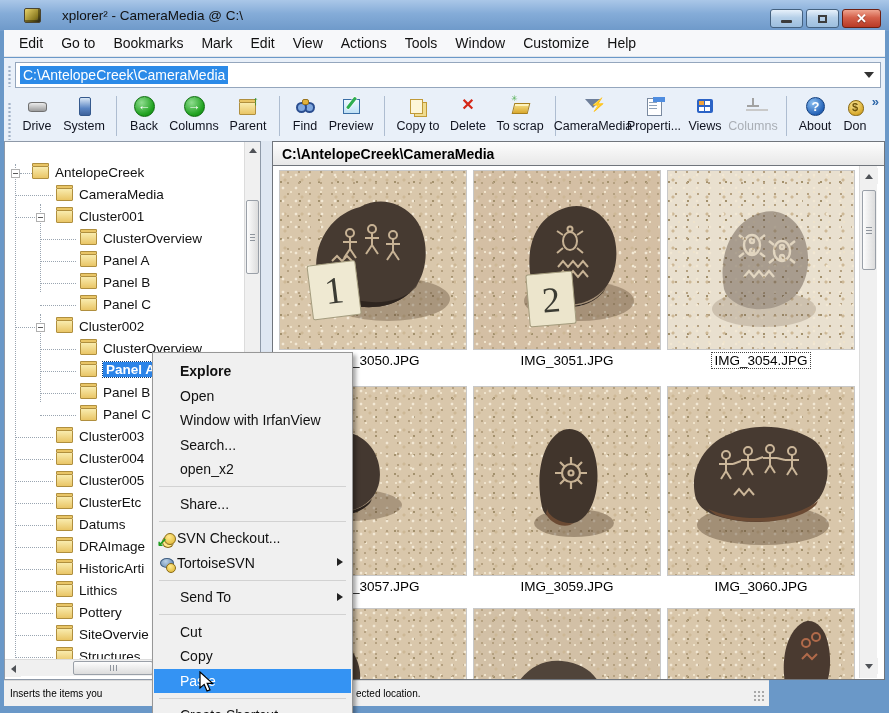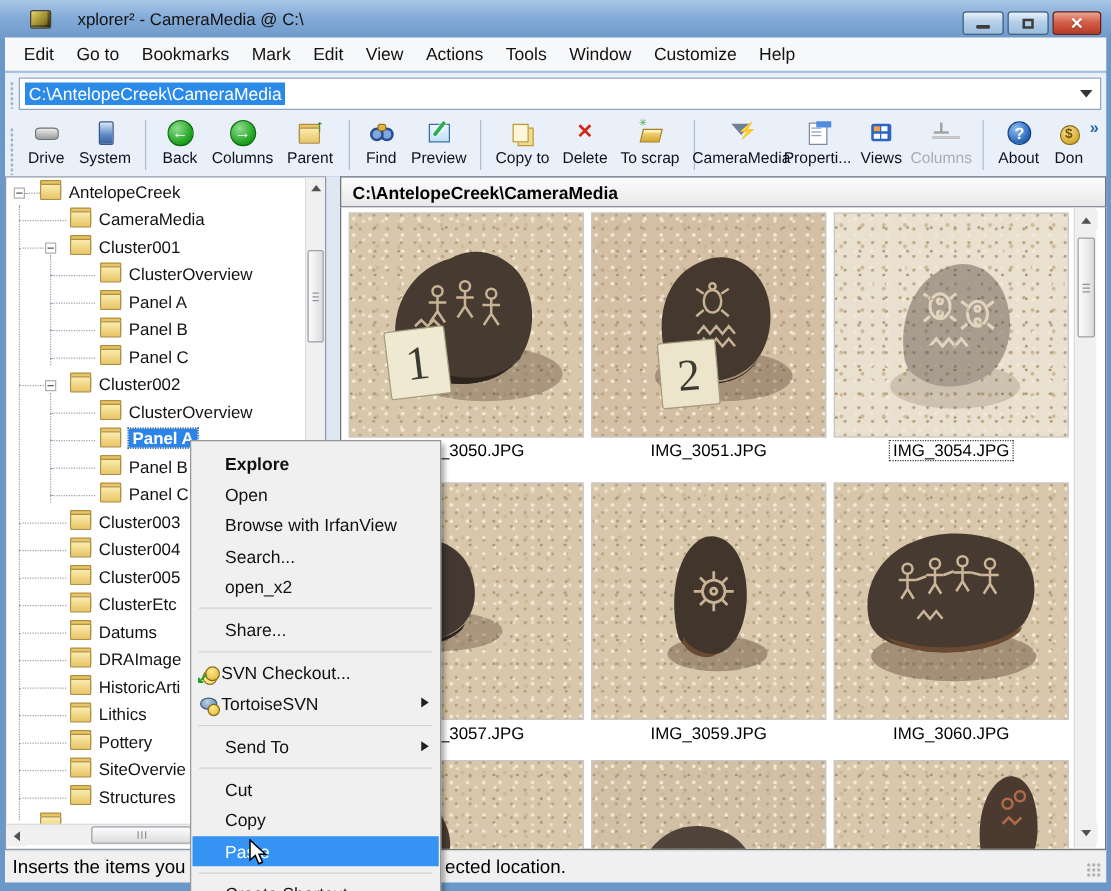--- a/index.html
+++ b/index.html
@@ -95,21 +95,21 @@
   .ic-about::after{content:"?";position:absolute;left:2px;top:1px;width:19px;text-align:center;line-height:19px;
        color:#fff;font-weight:bold;font-size:13px;}
   .ic-donate::before{content:"";position:absolute;left:4px;top:4px;width:14px;height:14px;border-radius:50% 50% 45% 45%;
        background:radial-gradient(circle at 40% 30%,#f9e697,#d9ab2e 70%,#a87e18);border:1px solid #8a6a14;}
   .ic-donate::after{content:"$";position:absolute;left:4px;top:4px;width:14px;text-align:center;line-height:14px;
        color:#6e5209;font-weight:bold;font-size:11px;}
   
   .main{position:absolute;left:4px;top:141px;width:881px;height:539px;background:#dfe7f2;}
   .tree{position:absolute;left:0;top:0;width:257px;height:539px;background:#fff;border:1px solid #8e99a8;
        overflow:hidden;}
-  .trees{position:absolute;left:0;top:0;width:240px;height:518px;overflow:hidden;padding-top:1px;}
+  .trees{position:absolute;left:0;top:0;width:240px;height:518px;overflow:hidden;padding-top:20px;}
   .trow{height:22px;position:relative;white-space:nowrap;}
   .trow .fold{position:absolute;top:4px;width:17px;height:13px;border-radius:1px;
        background:linear-gradient(#f9ecae,#e9c566);border:1px solid #b08f3e;
        box-shadow:0 -3px 0 -1px #e9c566,0 -3px 0 0 #b08f3e;}
   .trow .tlbl{position:absolute;top:3px;font-size:13.5px;color:#111;}
   .lv0 .fold{left:27px;} .lv0 .tlbl{left:50px;}
   .lv1 .fold{left:51px;} .lv1 .tlbl{left:74px;}
   .lv2 .fold{left:75px;} .lv2 .tlbl{left:98px;}
   .tlbl.sel{background:#2b84e8;color:#fff;font-weight:bold;padding:0 3px;top:2px;outline:1px dotted #0a3c78;}
   .expbox{position:absolute;top:6.5px;width:9px;height:9px;background:#fff;border:1px solid #b0b0b0;}
@@ -144,22 +144,22 @@
        radial-gradient(circle at 11px 6px,#efe3cb 1px,transparent 1.5px),
        radial-gradient(circle at 1px 11px,#a3916d .9px,transparent 1.3px);
        background-size:13px 13px,11px 11px,17px 17px,15px 15px,19px 19px;}
   .sand.pale{background-color:#e9e0cf;}
   .sand.pale svg{opacity:.45;}
   .fname{margin-top:3px;text-align:center;font-size:13.5px;color:#000;}
   .fname span{padding:0 2px;}
   .fname.focused span{outline:1px dotted #444;}
   .photo svg{display:block;}
   
-  .statusbar{position:absolute;left:4px;top:680px;width:881px;height:26px;background:#f0f0f0;
-       border-top:1px solid #d9d9d9;font-size:15px;display:flex;align-items:center;}
+  .statusbar{position:absolute;left:4px;top:680px;width:765px;height:26px;background:#f0f0f0;
+       border-top:1px solid #d9d9d9;font-size:10px;display:flex;align-items:center;}
   .st-left{margin-left:6px;}
   .st-right{position:absolute;left:352px;}
   .sgrip{position:absolute;right:4px;bottom:4px;width:12px;height:12px;
        background-image:radial-gradient(circle,#a9a9a9 1px,transparent 1.4px);background-size:4px 4px;}
   
   .cmenu{position:absolute;left:152px;top:352px;width:201px;background:#f0f0f0;border:1px solid #979797;
        box-shadow:3px 3px 4px rgba(0,0,0,.35);padding-top:6px;z-index:50;}
   .citem{height:24.5px;line-height:24.5px;font-size:14px;padding-left:27px;position:relative;color:#111;}
   .citem.bold{font-weight:bold;}
   .citem.hi{background:#3493f3;color:#fff;margin:0 1px;padding-left:26px;}
@@ -628,21 +628,21 @@
 
   <div class="statusbar">
     <span class="st-left">Inserts the items you</span>
     <span class="st-right">ected location.</span>
     <span class="sgrip"></span>
   </div>
 
   <div class="cmenu">
     <div class="citem bold"><span>Explore</span></div>
     <div class="citem"><span>Open</span></div>
-    <div class="citem"><span>Browse with IrfanView</span></div>
+    <div class="citem"><span>Window with IrfanView</span></div>
     <div class="citem"><span>Search...</span></div>
     <div class="citem"><span>open_x2</span></div>
     <div class="csep"></div>
     <div class="citem"><span>Share...</span></div>
     <div class="csep"></div>
     <div class="citem" style="padding-left:24px"><span class="cicon ci-svn"></span><span>SVN Checkout...</span></div>
     <div class="citem" style="padding-left:24px"><span class="cicon ci-tsvn"></span><span>TortoiseSVN</span><span class="subarrow"></span></div>
     <div class="csep"></div>
     <div class="citem"><span>Send To</span><span class="subarrow"></span></div>
     <div class="csep"></div>

